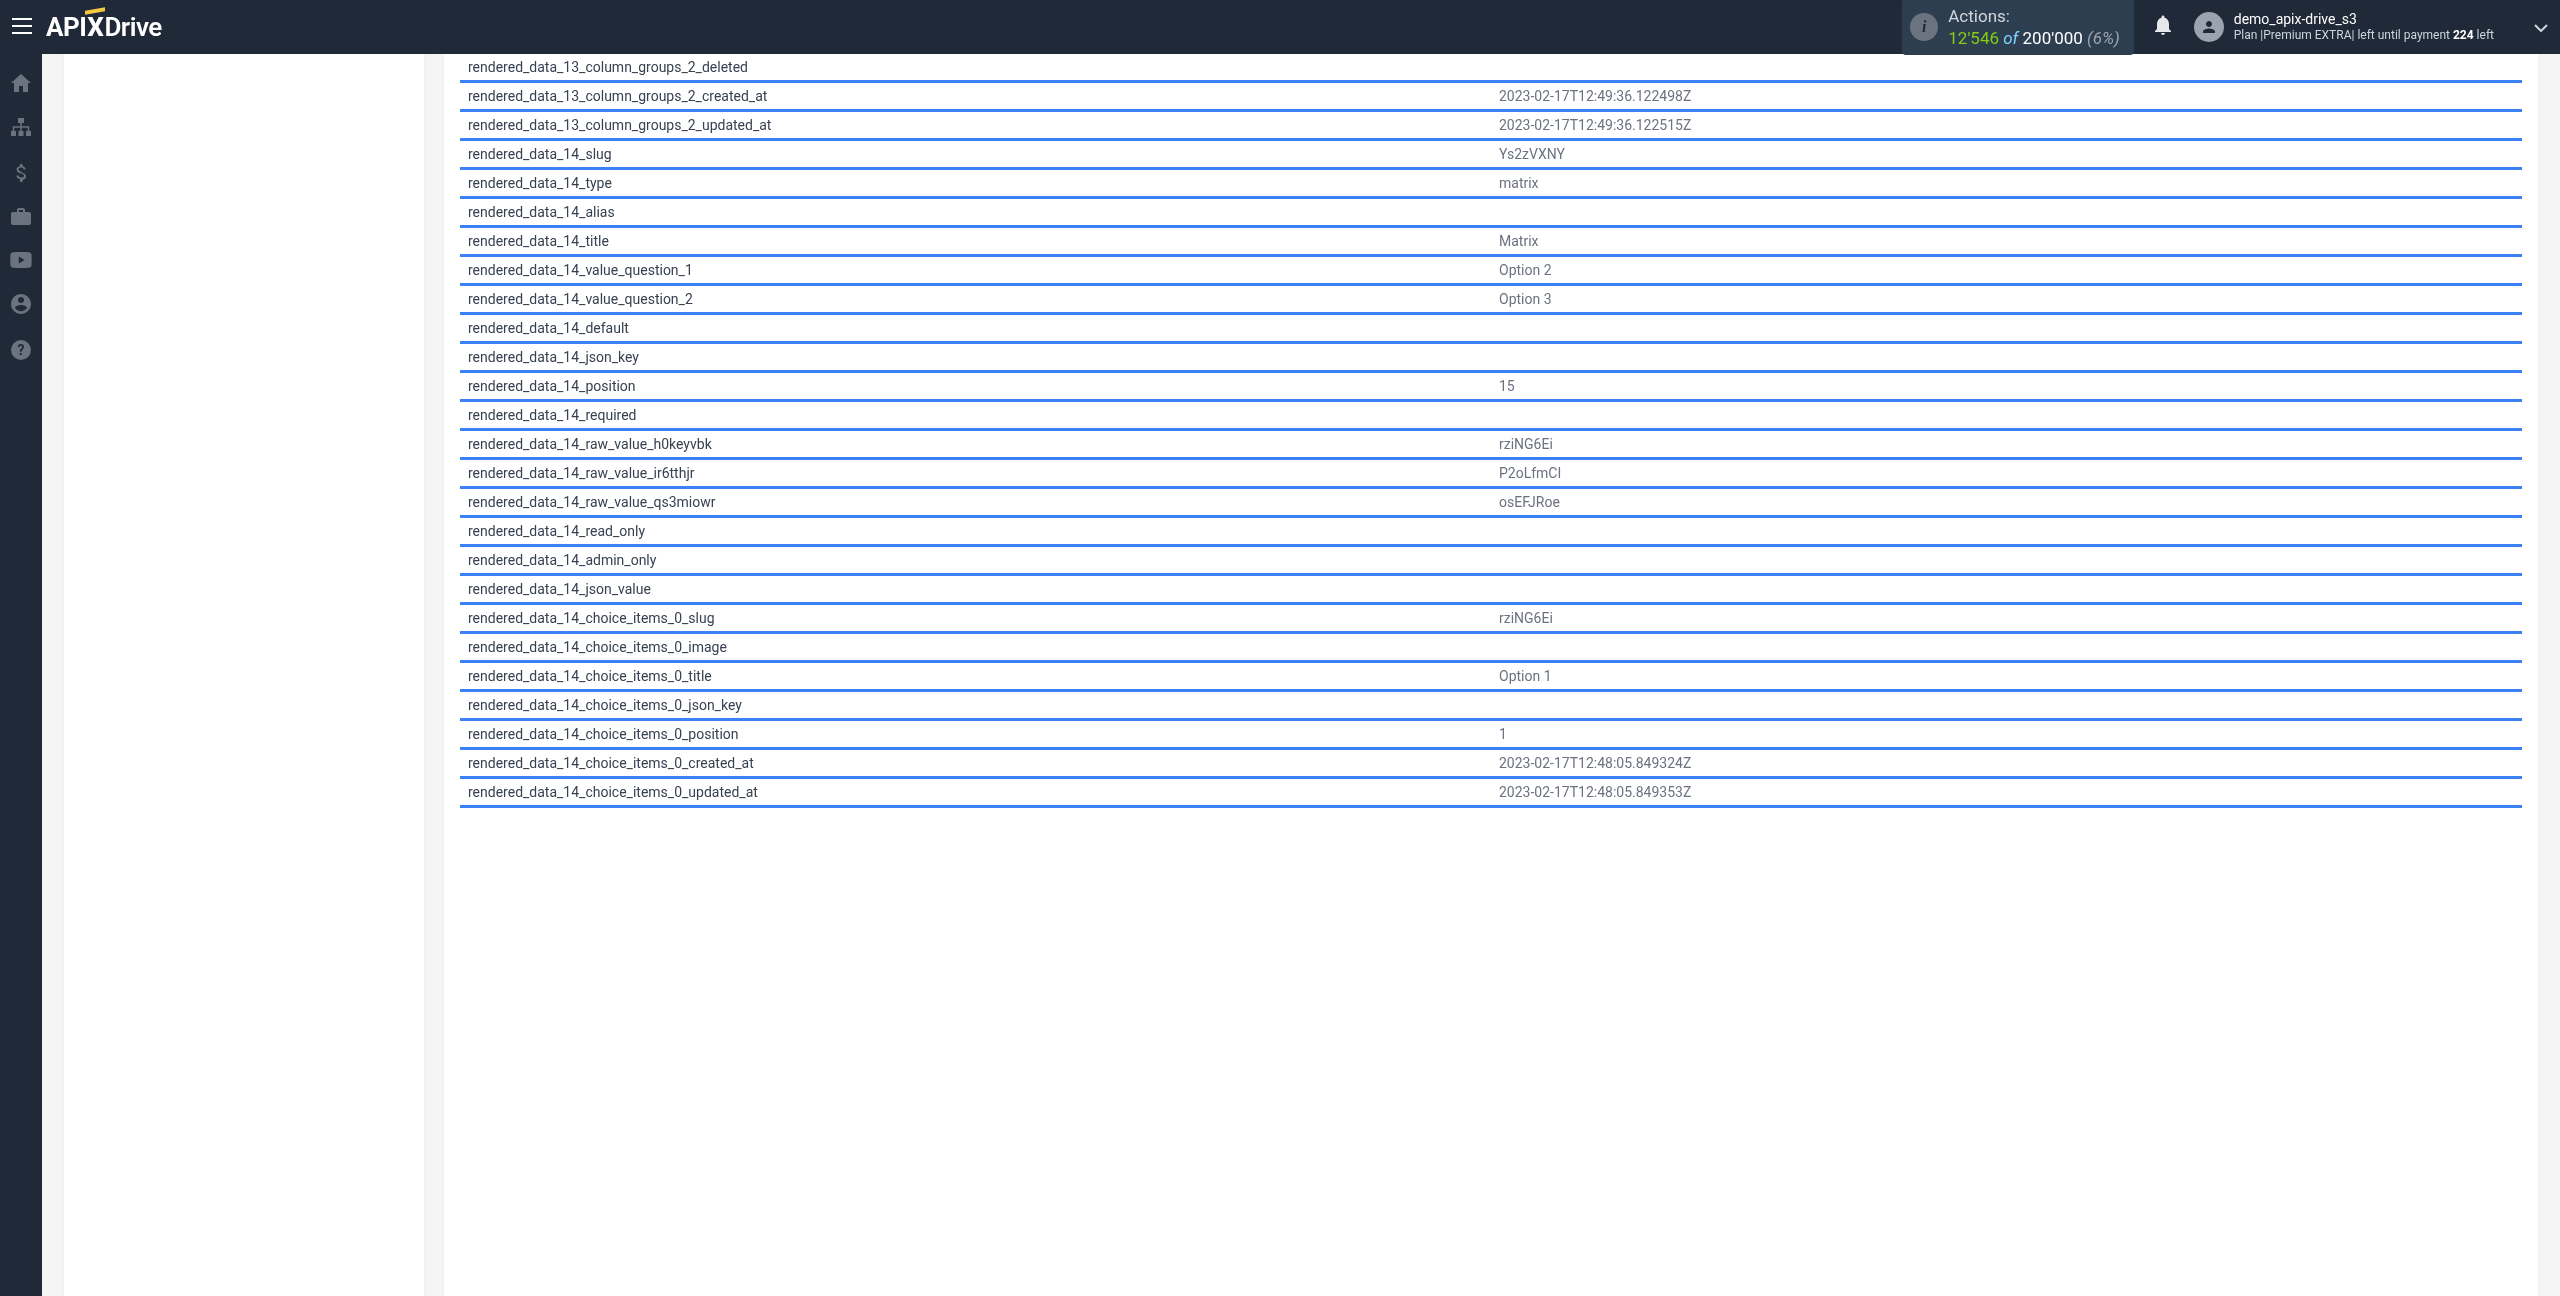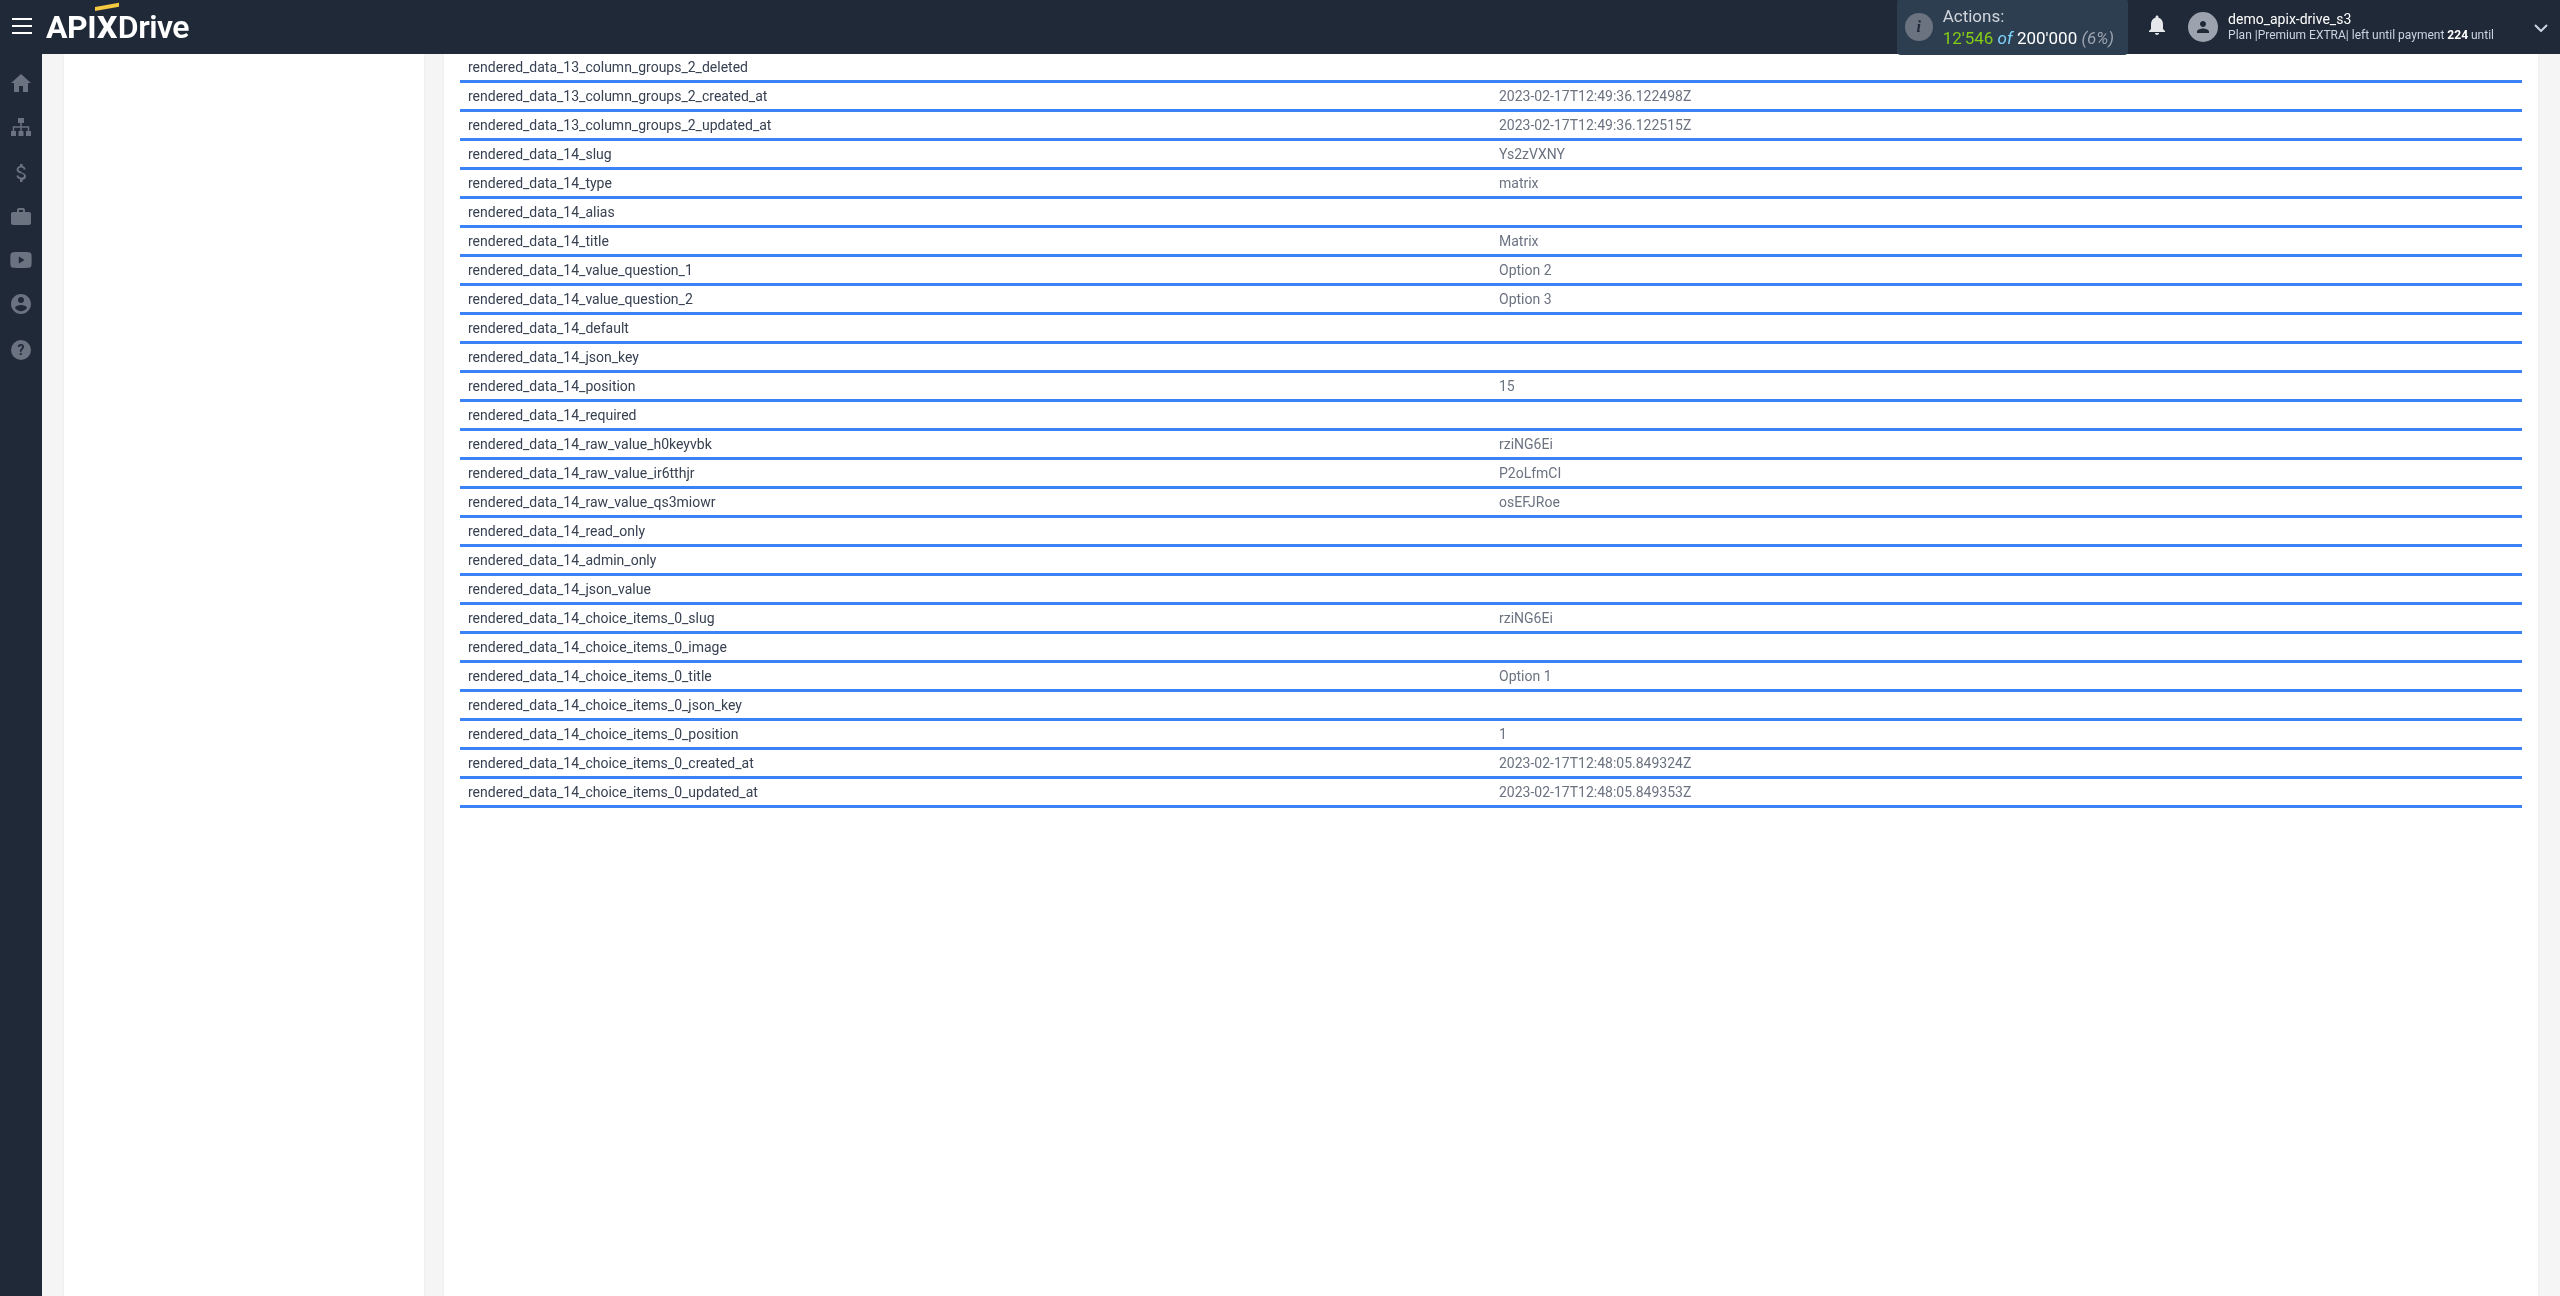--- a/index.html
+++ b/index.html
@@ -21,21 +21,21 @@
 }
 .hamburger {
   color: #fff;
   font-size: 20px;
   margin-right: 14px;
   cursor: pointer;
 }
 .logo {
   display: flex;
   align-items: flex-start;
-  font-size: 32px;
+  font-size: 26px;
   font-weight: 700;
   color: #fff;
   letter-spacing: -0.5px;
 }
 .logo .api { color: #fff; }
 .logo .x {
   color: #1f2937;
   position: relative;
   margin: 0 1px;
 }
@@ -201,21 +201,21 @@
   </div>
   <div class="user-block">
     <div class="avatar">
       <svg viewBox="0 0 24 24">
           <path d="M12 12c2.21 0 4-1.79 4-4s-1.79-4-4-4-4 1.79-4 4 1.79 4 4 4zm0 2c-2.67 0-8 1.34-8 4v2h16v-2c0-2.66-5.33-4-8-4z"></path>
         </svg>
     </div>
     <div class="user-text">
       <div>demo_apix-drive_s3</div>
       <div class="plan-line">
-        <span>Plan |</span><span>Premium EXTRA</span><span>| left until payment </span><span class="days">224</span><span> until</span>
+        <span>Plan |</span><span>Premium EXTRA</span><span>| left until payment </span><span class="days">224</span><span> left</span>
       </div>
     </div>
     <div class="chevron-down">
       <svg width="14" height="8" viewBox="0 0 14 8" fill="none" stroke="#cbd5e1" stroke-width="2">
           <path d="M1 1l6 6 6-6"></path>
         </svg>
     </div>
   </div>
 </div>
 

